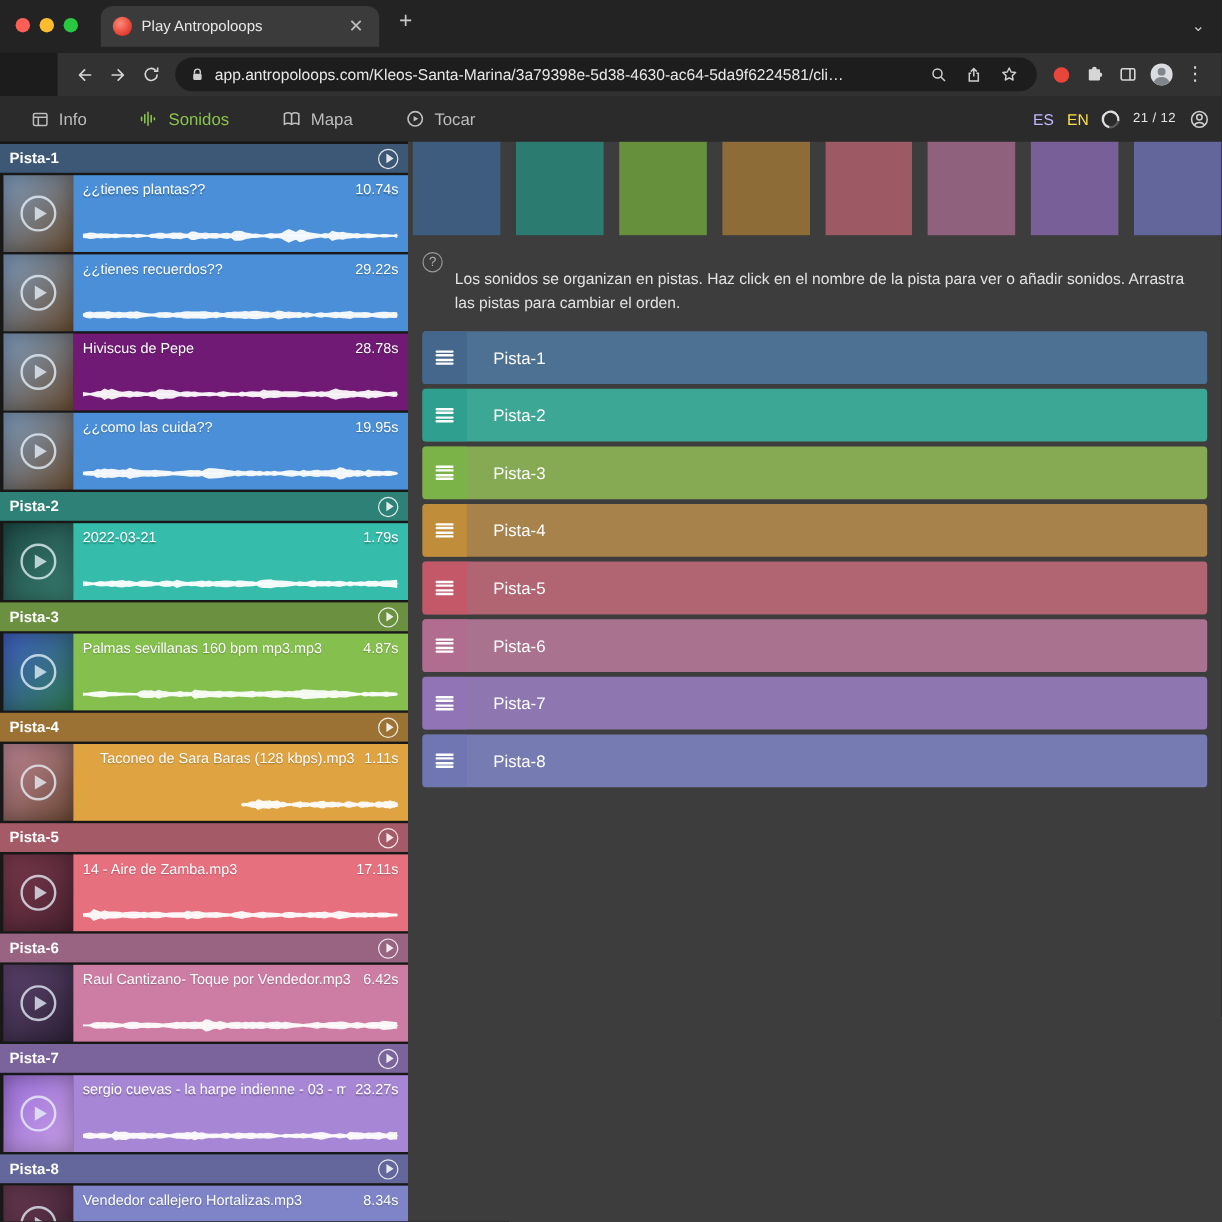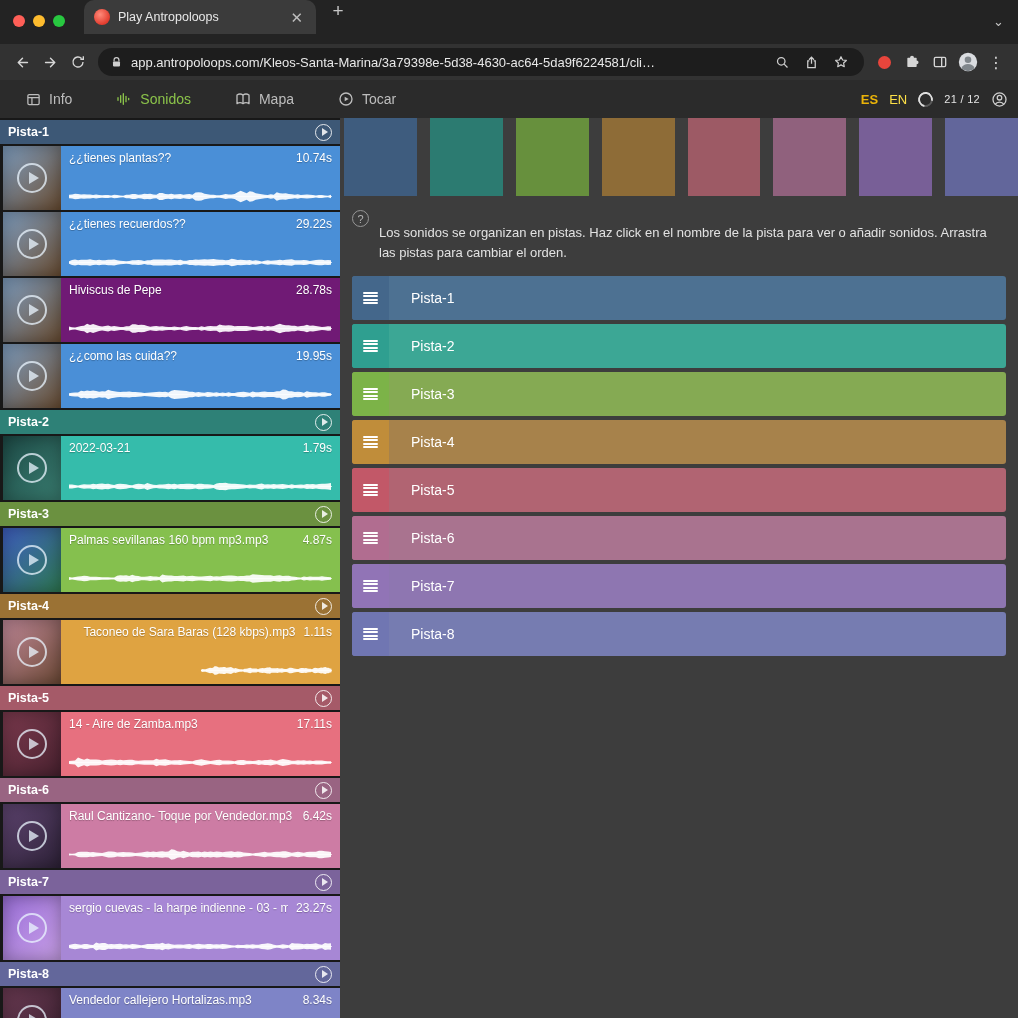--- a/index.html
+++ b/index.html
@@ -1,32 +1,32 @@
 <!DOCTYPE html>
 <html><head>
 <meta charset="utf-8">
 <style>
   * { margin:0; padding:0; box-sizing:border-box; }
   html,body { width:1018px; height:1018px; overflow:hidden; }
   body { font-family:"Liberation Sans","DejaVu Sans",sans-serif; background:#1c1c1c; position:relative; }
   svg { display:block; }
 
   
-  .tabstrip { height:44px; background:#232323; position:relative; display:flex; align-items:flex-start; }
+  .tabstrip { height:44px; background:#232323; position:relative; display:flex; align-items:center; }
   .traffic { position:absolute; left:13px; top:15px; display:flex; gap:8px; }
   .light { width:12px; height:12px; border-radius:50%; }
   .tab { margin-left:84px; width:232px; height:34px; background:#3b3b3b; border-radius:10px 10px 0 0; display:flex; align-items:center; padding:0 8px 0 10px; gap:8px; }
   .favicon { width:16px; height:16px; border-radius:50%; background:radial-gradient(circle at 38% 35%, #ff8a7a, #e23c2e 70%); flex:none; }
   .tab-title { flex:1; font-size:12.5px; color:#e8e8e8; white-space:nowrap; overflow:hidden; }
   .tab-close { color:#bdbdbd; font-size:15px; line-height:1; padding:2px 5px; cursor:default; }
   .newtab { color:#c6c6c6; font-size:19px; margin:0 0 8px 10px; width:24px; text-align:center; }
   .strip-chevron { position:absolute; right:14px; top:14px; color:#c6c6c6; font-size:13px; }
 
   
-  .toolbar { height:36px; background:#323232; display:flex; align-items:center; padding:0 8px; }
+  .toolbar { height:36px; background:#323232; display:flex; align-items:center; padding:0 8px;margin-left:48px; }
   .tbtn { width:28px; height:28px; display:flex; align-items:center; justify-content:center; color:#d6d6d6; border-radius:50%; flex:none; }
   .urlbar { flex:1; height:28px; background:#1d1d1d; border-radius:14px; display:flex; align-items:center; padding:0 12px; margin:0 6px; gap:8px; min-width:0; }
   .url-lock { color:#cfcfcf; flex:none; }
   .url-text { flex:1; font-size:13px; color:#e8e8e8; white-space:nowrap; overflow:hidden; }
   .pill-icon { color:#cfcfcf; flex:none; padding:0 3px; }
   .rec-dot { width:13px; height:13px; border-radius:50%; background:#e8453c; }
   .dots-glyph { font-size:16px; color:#d6d6d6; }
 
   
   .appheader { height:38px; background:#2b2b2b; display:flex; align-items:center; }
@@ -34,21 +34,21 @@
     background:linear-gradient(100deg,#46424c 0%,#6b5458 16%,#b78894 33%,#c2929b 46%,#7e9c8f 60%,#b07e93 76%,#5f8a96 89%,#74657e 100%); }
   .breadcrumb::after { content:""; position:absolute; inset:0; background:rgba(0,0,0,.18); }
   .bc-text { position:relative; z-index:1; font-size:13px; color:#fff; white-space:nowrap; text-shadow:0 1px 2px rgba(0,0,0,.85); }
   .bc-text b { font-weight:bold; }
   .bc-sep { margin:0 5px; opacity:.95; }
   .nav { display:flex; gap:44px; margin-left:26px; }
   .nav-item { display:flex; align-items:center; gap:8px; color:#bdbdbd; font-size:14px; }
   .nav-item.active { color:#8bc34a; }
   .header-right { margin-left:auto; display:flex; align-items:center; gap:11px; padding-right:10px; }
   .lang { font-size:13px; color:#fde047; }
-  .lang.active { color:#eab308; font-weight:bold; }
+  .lang.active { color:#c4b5fd; font-weight:normal; }
   .ring { width:15px; height:15px; border-radius:50%; border:2px solid #dedede; border-bottom-color:rgba(255,255,255,.22); transform:rotate(-35deg); }
   .counter { font-size:11px; color:#e4e4e4; letter-spacing:.3px; }
   .account { color:#cfcfcf; }
 
   
   .content { position:absolute; top:118px; left:0; right:0; bottom:0; display:flex; }
 
   
   .sidebar { width:340px; flex:none; background:#181818; overflow:hidden; }
   .track-header { height:24px; margin-top:2px; display:flex; align-items:center; justify-content:space-between; padding:0 8px; }

